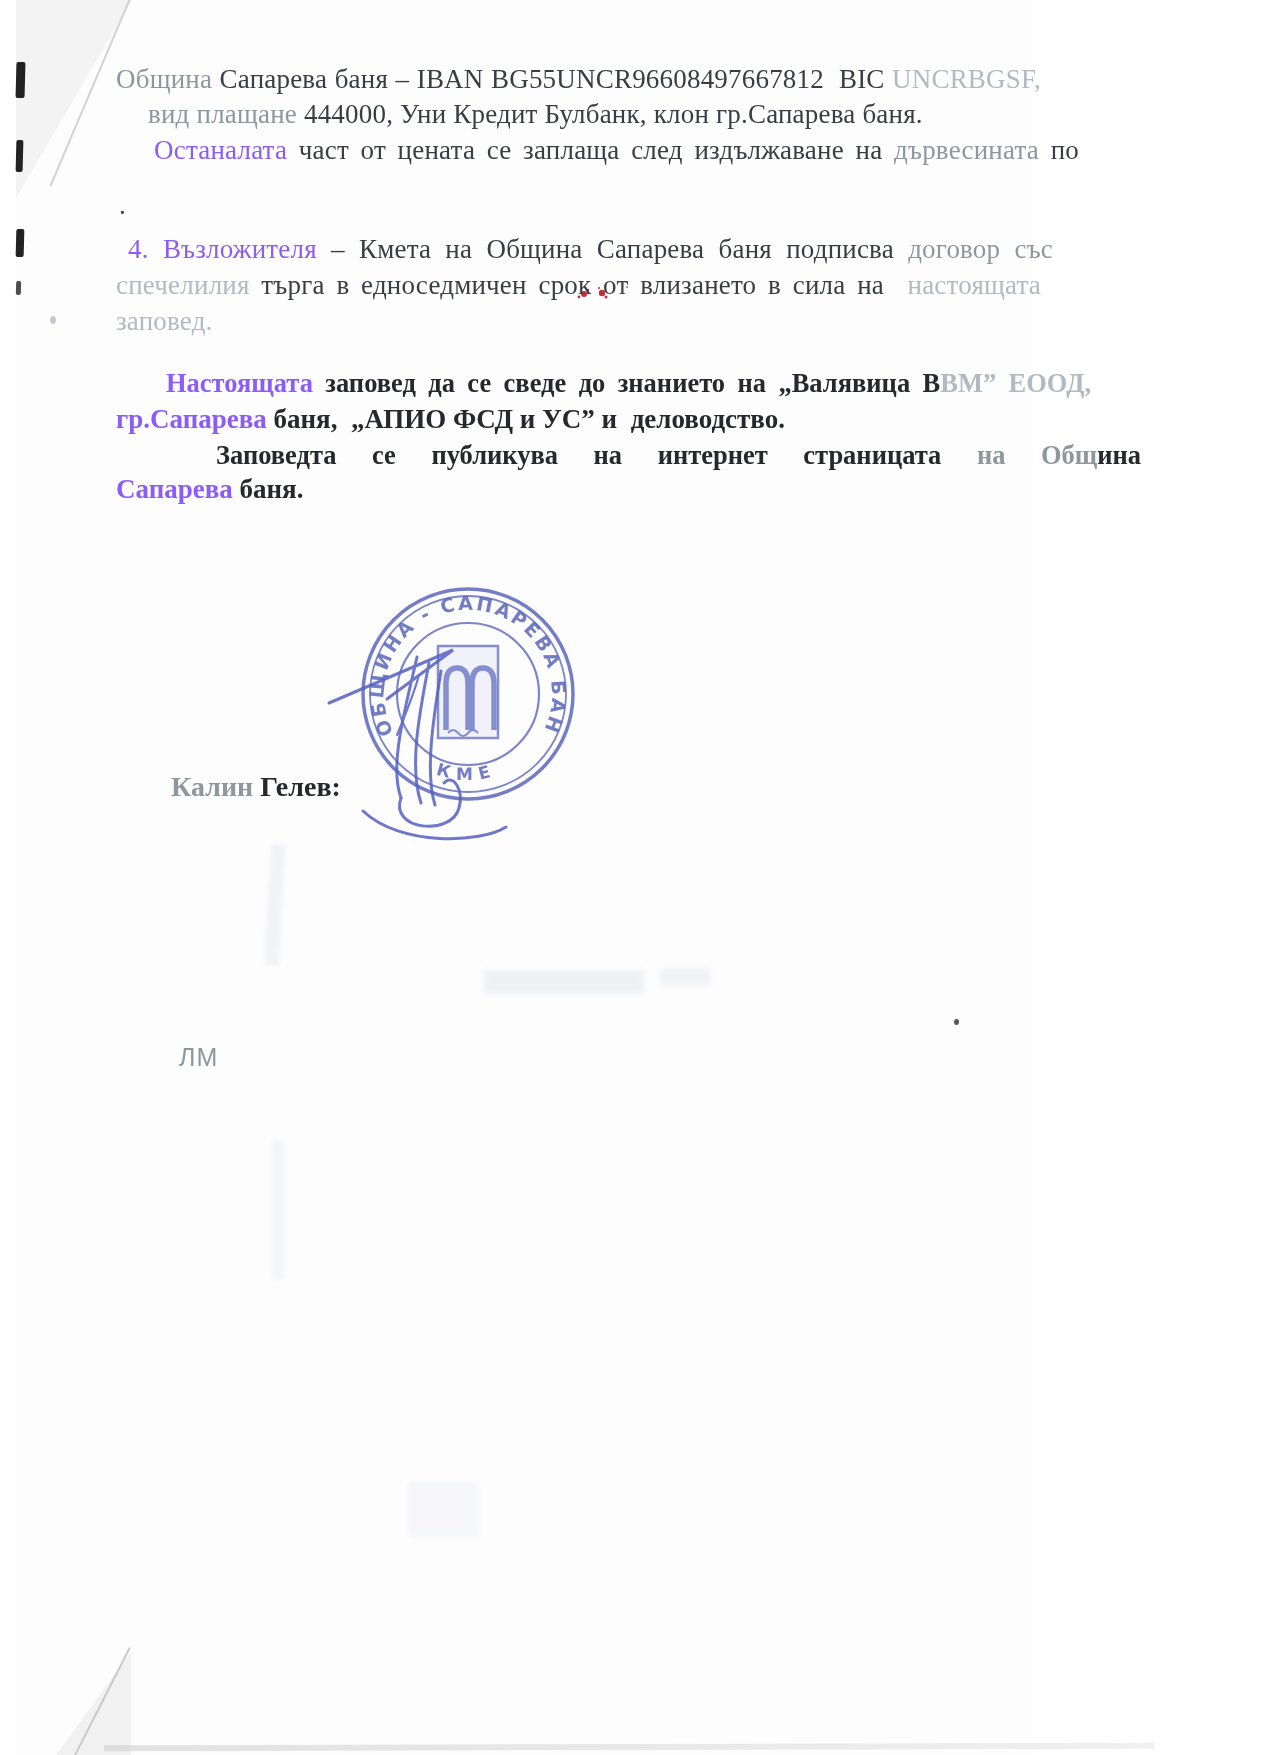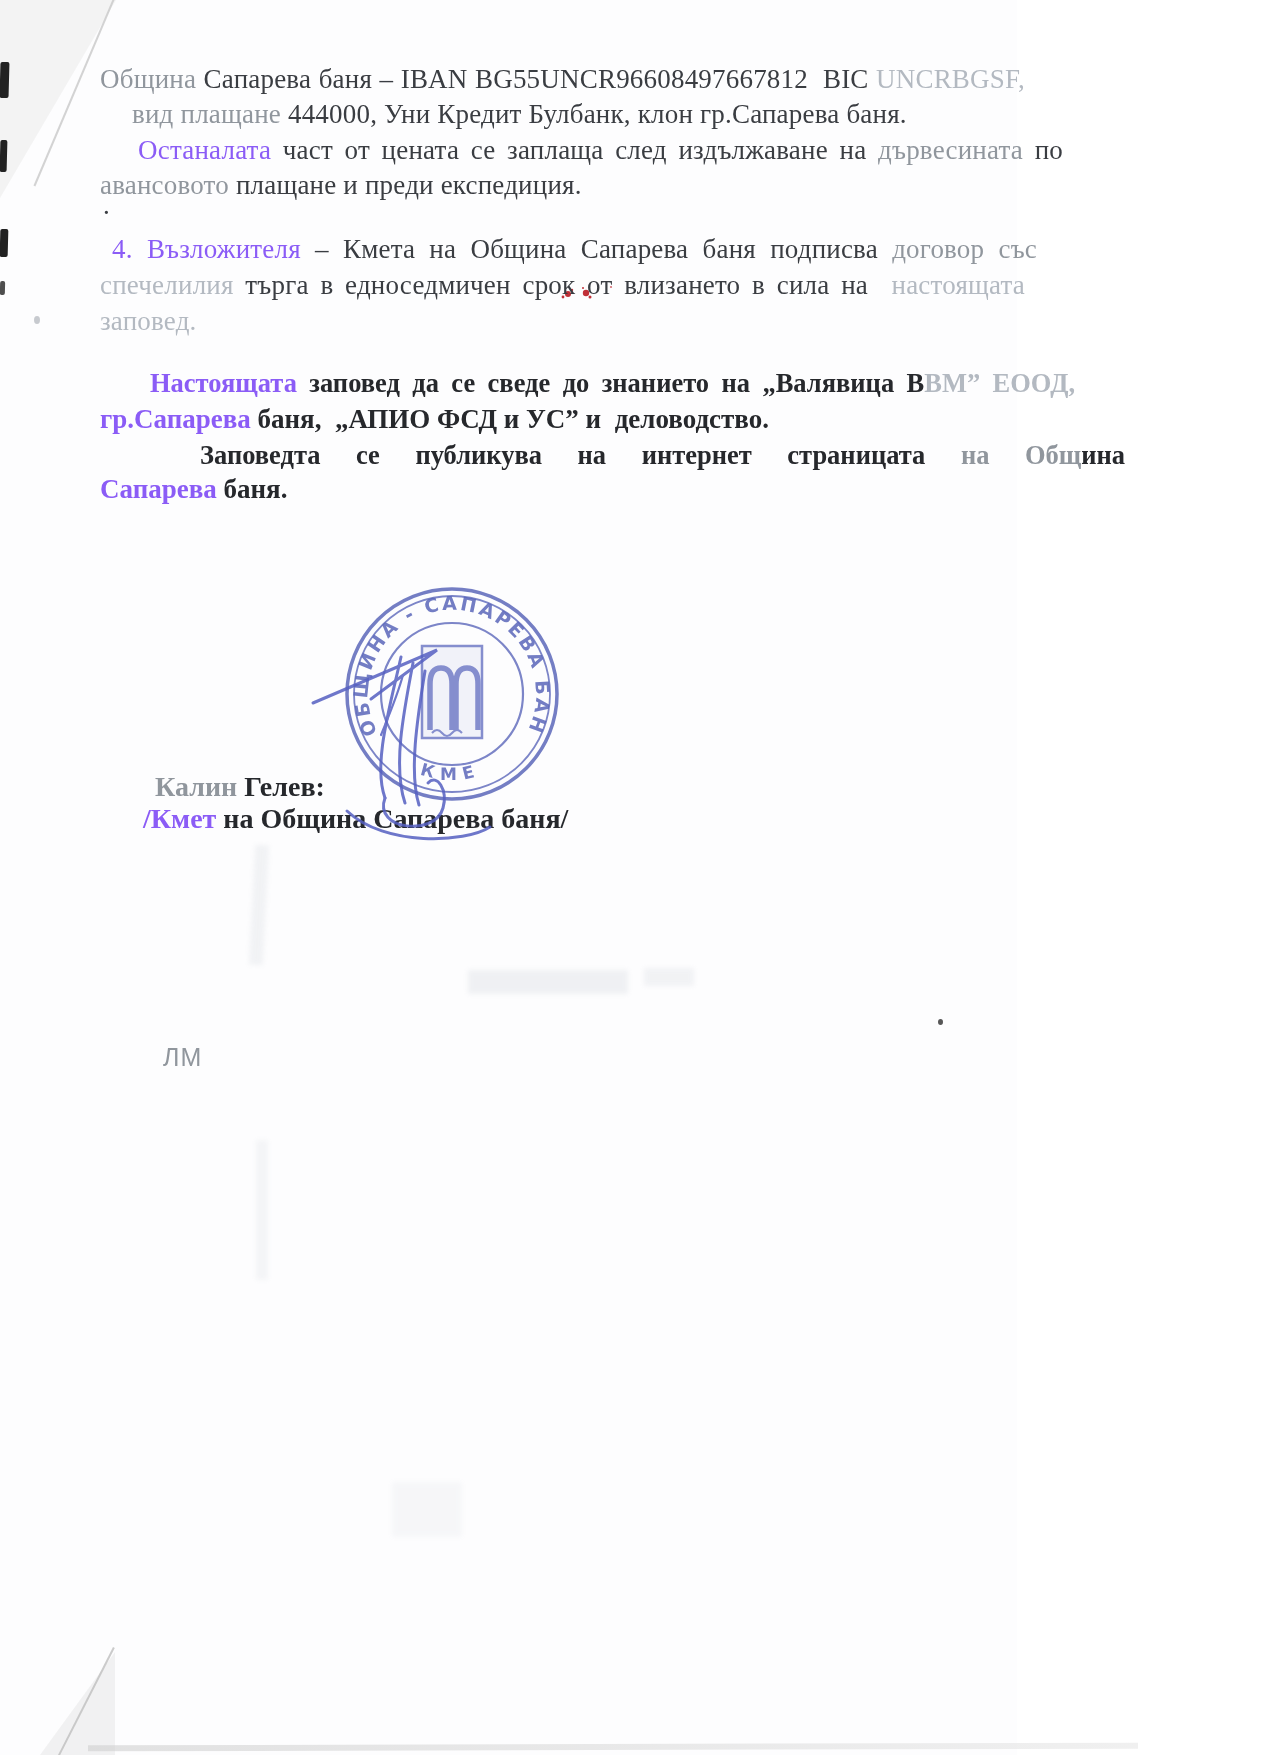--- a/index.html
+++ b/index.html
@@ -1,17 +1,17 @@
 <!DOCTYPE html>
 <html><head>
 <meta charset="utf-8">
 <style>
   html,body{margin:0;padding:0;background:#ffffff;}
   body{width:1275px;height:1755px;overflow:hidden;font-family:"Liberation Serif","DejaVu Serif",serif;}
-  .page{position:absolute;left:0;top:0;width:1017px;height:1755px;background:#fdfdfe;text-decoration:underline;}
+  .page{position:absolute;left:16px;top:0;width:1017px;height:1755px;background:#fdfdfe;text-decoration:underline;}
 
   
   .ln{position:absolute;left:100px;font-size:27px;line-height:34px;color:#3a3d42;
       white-space:pre;letter-spacing:.2px;z-index:5;}
   .jst{width:925px;text-align:justify;text-align-last:justify;}
   .b{font-weight:bold;color:#26282c;letter-spacing:0;}
   .f1{color:#8b5cf6;}
   .f2{color:#90969d;}
   .f3{color:#b3b9c1;}
 
@@ -84,31 +84,29 @@
   <div class="sliver sl-d"></div>
   <div class="ghost g1"></div>
   <div class="ghost g2"></div>
   <div class="ghost g3"></div>
   <div class="ghost g4"></div>
   <div class="ghost g5"></div>
 
   <div class="ln ln0 jst"><span class="f2">Община </span><span>Сапарева баня – IBAN BG55UNCR96608497667812  BIC </span><span class="f3">UNCRBGSF,</span></div>
   <div class="ln ln1"><span class="f2">вид плащане </span><span>444000, Уни Кредит Булбанк, клон гр.Сапарева баня.</span></div>
   <div class="ln ln2 jst"><span class="f1">Останалата </span><span>част от цената се заплаща след издължаване на </span><span class="f2">дървесината </span><span>по</span></div>
-  <div class="ln ln3"><span class="f2">авансовото </span><span>плащане и преди експедиция.</span></div>
   <div class="ln ln4"><span>.</span></div>
   <div class="ln ln5 jst"><span class="f1">4. </span><span class="f1">Възложителя </span><span>– Кмета на Община Сапарева баня подписва </span><span class="f2">договор със</span></div>
   <div class="ln ln6 jst"><span class="f3">спечелилия </span><span>търга в едноседмичен срок от влизането в сила на  </span><span class="f3">настоящата</span></div>
   <div class="ln ln7"><span class="f3">заповед.</span></div>
   <div class="ln ln8 jst b"><span class="f1">Настоящата </span><span>заповед да се сведе до знанието на „Валявица В</span><span class="f3">ВМ” ЕООД,</span></div>
   <div class="ln ln9 b"><span class="f1">гр.Сапарева </span><span>баня,  „АПИО ФСД и УС” и  деловодство.</span></div>
   <div class="ln ln10 jst b"><span>Заповедта се публикува на интернет страницата </span><span class="f2">на Общ</span><span>ина</span></div>
   <div class="ln ln11 b"><span class="f1">Сапарева </span><span>баня.</span></div>
   <div class="ln ln14 b"><span class="f2">Калин </span><span>Гелев:</span></div>
-  <div class="ln ln15 b"><span class="f1">/Кмет </span><span>на Община Сапарева баня/</span></div>
   <div class="ln ln16"><span class="f2">ЛМ</span></div>
 
   <svg class="red-specks" viewBox="0 0 60 26">
     <g fill="#c03038">
       <circle cx="12" cy="12" r="3"></circle>
         <circle cx="7" cy="15" r="1.4"></circle>
         <circle cx="16" cy="8" r="1.2"></circle>
       <circle cx="30" cy="11" r="3.2"></circle>
         <circle cx="34" cy="15" r="1.5"></circle>
         <circle cx="27" cy="6" r="1"></circle>

